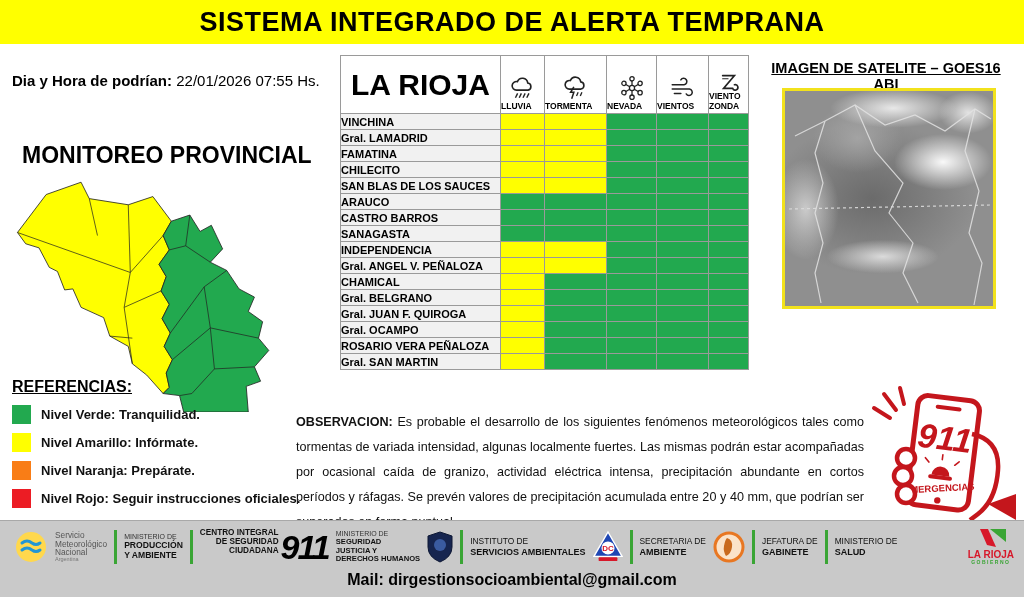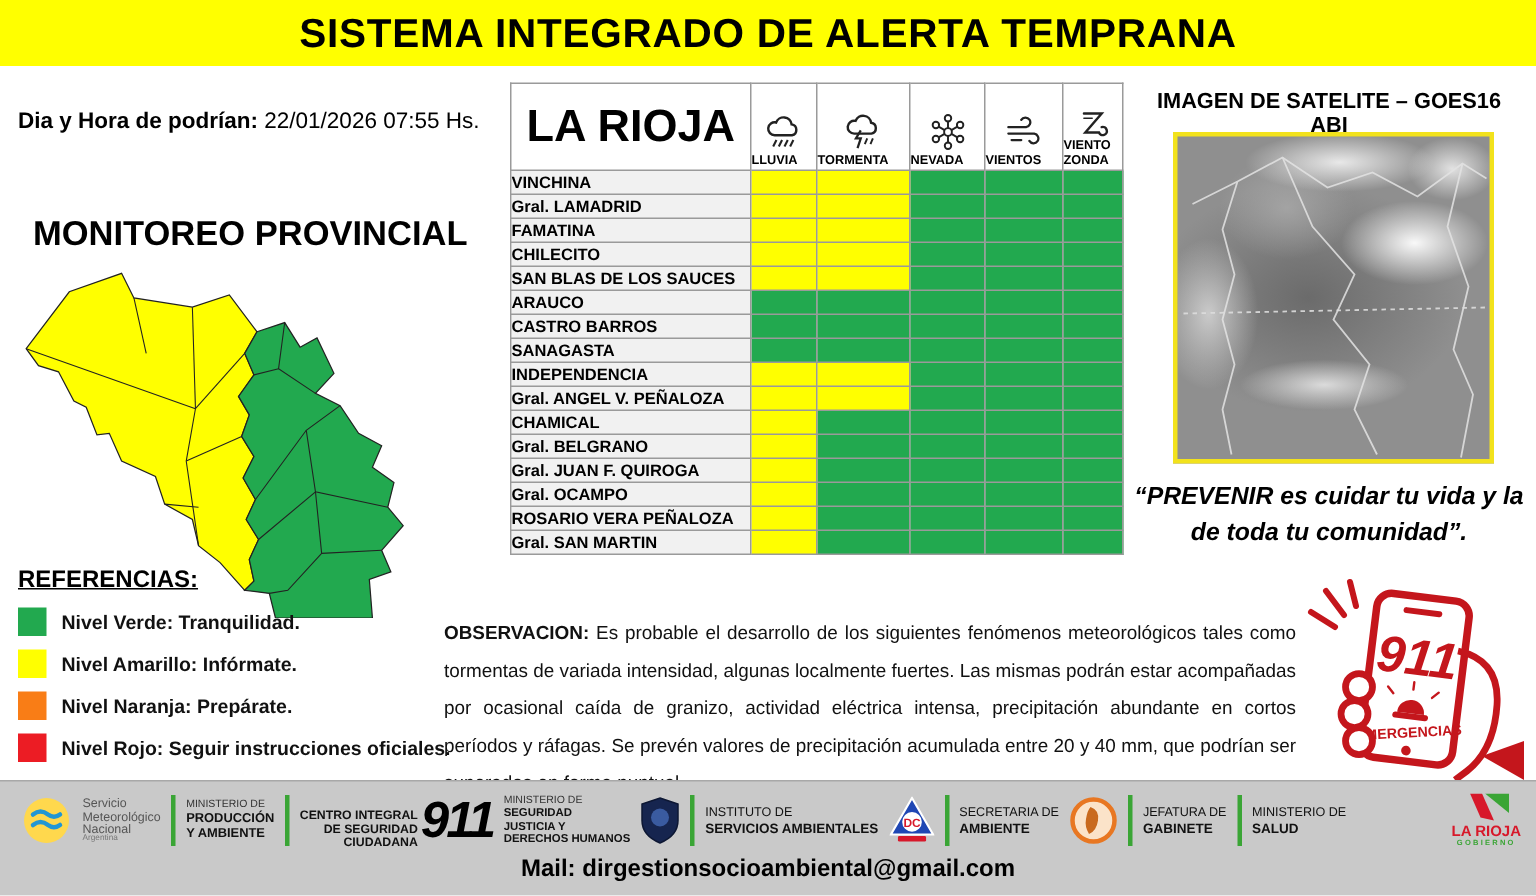--- a/index.html
+++ b/index.html
@@ -47,21 +47,21 @@
 
   
   .observation {
     position:absolute; left:296px; top:410px; width:568px;
     font-size:12.6px; line-height:1.98; color:#111; text-align:justify;
   }
   .observation b { font-weight:bold; }
 
   
   .sat-title { position:absolute; left:760px; top:60px; width:252px; text-align:center;
-               font-size:14.5px; font-weight:bold; color:#000; }
+               font-size:14.5px; font-weight:bold; color:#000;text-decoration:underline; }
   .sat-img {
     position:absolute; left:782px; top:88px; width:214px; height:221px;
     border:3px solid #f2e21c;
     background:
       radial-gradient(70px 40px at 76% 33%, rgba(255,255,255,.95), rgba(255,255,255,0) 70%),
       radial-gradient(90px 28px at 52% 8%,  rgba(242,242,242,.9),  rgba(242,242,242,0) 70%),
       radial-gradient(46px 70px at 10% 55%, rgba(215,215,215,.85), rgba(215,215,215,0) 72%),
       radial-gradient(80px 24px at 47% 77%, rgba(228,228,228,.9),  rgba(228,228,228,0) 70%),
       radial-gradient(42px 30px at 88% 10%, rgba(235,235,235,.9),  rgba(235,235,235,0) 70%),
       radial-gradient(60px 46px at 35% 22%, rgba(170,170,170,.8),  rgba(170,170,170,0) 75%),
@@ -76,21 +76,21 @@
   
   .footer {
     position:absolute; left:0; top:520px; width:1024px; height:77px;
     background:#c9c9c9; border-top:1px solid #a8a8a8;
   }
   .logo-row { display:flex; align-items:center; gap:7px; padding:4px 10px 0 14px; height:48px; }
   .sep { width:3px; height:34px; background:#3aa535; flex:0 0 3px; }
   .org { display:flex; flex-direction:column; justify-content:center; line-height:1.12; }
   .org .l-sm { font-size:7px; color:#333; font-weight:normal; }
   .org .l-bd { font-size:8.6px; color:#111; font-weight:bold; }
-  .org-911 { display:flex; align-items:flex-end; }
+  .org-911 { display:flex; align-items:flex-start; }
   .org-911 .txt { text-align:right; line-height:1.1; }
   .org-911 .txt div { font-size:8.2px; font-weight:bold; color:#111; }
   .big911 { font-size:34px; font-weight:bold; font-style:italic; color:#000; margin-left:2px; letter-spacing:-2px; }
   .smn-text { line-height:1.05;justify-content:space-between; }
   .smn-text .a { font-size:8.3px; color:#555; }
   .smn-text .b { font-size:5.5px; color:#777; }
   .mail-row { text-align:center; font-size:16px; font-weight:bold; color:#000; margin-top:2px; }
   .lr-logo { display:flex; flex-direction:column; align-items:center; line-height:1; }
   .lr-logo .lr-name { font-size:10px; font-weight:bold; color:#d7182a; margin-top:1px; }
   .lr-logo .lr-gov { font-size:5px; font-weight:bold; color:#3aa535; letter-spacing:1.5px; }
@@ -381,21 +381,20 @@
       <g stroke="#e3e3e3" stroke-width="1.2" fill="none" opacity="0.85">
         <path d="M10,45 L40,30 L70,14 L100,34 L130,24 L160,40 L190,18 L206,28"></path>
         <path d="M40,30 L30,62 L38,92 L30,122 L38,152 L30,182 L36,212"></path>
         <path d="M70,14 L90,60 L118,92 L104,122 L128,152 L118,182 L133,212"></path>
         <path d="M190,18 L180,60 L194,100 L184,142 L197,172 L189,214"></path>
       </g>
       <path d="M4,118 L205,114" stroke="#ddd" stroke-width="1.2" stroke-dasharray="3,3" fill="none" opacity="0.9"></path>
     </svg>
   </div>
 
-  <div class="quote">“PREVENIR es cuidar tu vida y la de toda tu comunidad”.</div>
 
   <svg id="e911" width="156" height="136" viewBox="0 0 156 136">
     <g stroke="#C4161C" stroke-width="4" fill="none" stroke-linecap="round">
       <line x1="14" y1="24" x2="30" y2="34"></line>
       <line x1="24" y1="10" x2="36" y2="26"></line>
       <line x1="40" y1="4" x2="44" y2="20"></line>
     </g>
     <g transform="rotate(7 85 70)">
       <rect x="52" y="14" width="62" height="110" rx="10" fill="#fff" stroke="#C4161C" stroke-width="5"></rect>
       <line x1="72" y1="24" x2="94" y2="24" stroke="#C4161C" stroke-width="4" stroke-linecap="round"></line>

